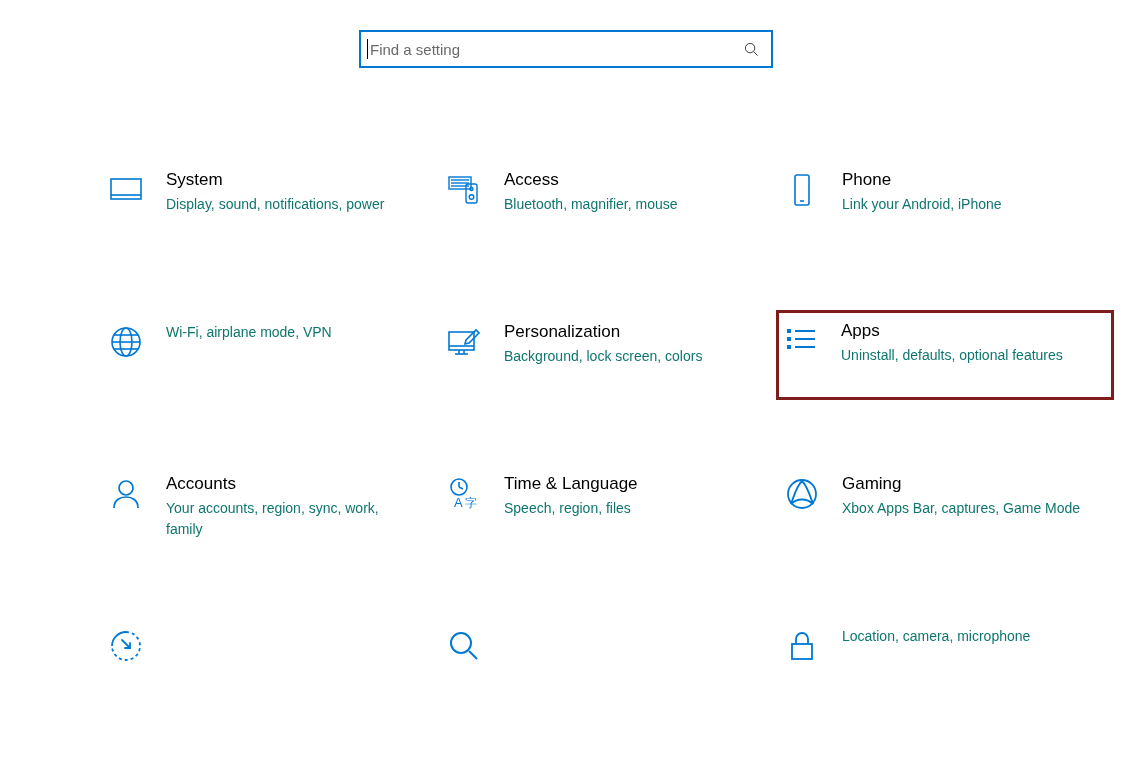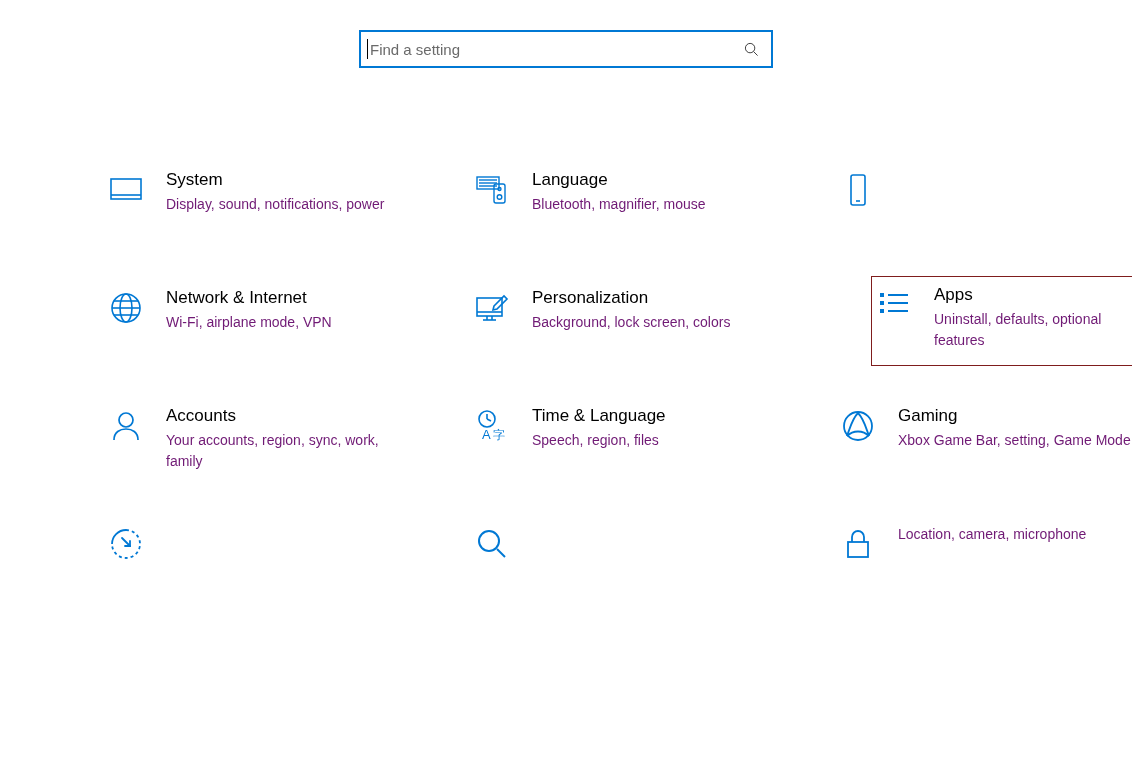--- a/index.html
+++ b/index.html
@@ -58,34 +58,32 @@
     margin-right: 2px;
     flex-shrink: 0;
   }
   .grid {
     padding-left: 100px;
     padding-right: 60px;
     display: grid;
     grid-template-columns: repeat(3, 338px);
     row-gap: 62px;
     column-gap: 0px;
-    gap: 28px;
   }
   .tile {
     display: flex;
     gap: 22px;
     cursor: pointer;
     padding: 8px 10px 8px 4px;
     border: 4px solid transparent;
     min-height: 90px;
     align-items: flex-start;
   }
   .tile.highlighted {
-    border: 1px solid #7f1d1d;
-    margin-left: 39px;
+    border: 3px solid #7f1d1d;
   }
   .tile-icon {
     width: 36px;
     height: 36px;
     flex-shrink: 0;
     color: #0078d4;
     margin-top: 2px;
   }
   .tile-text {
     flex: 1;
@@ -93,21 +91,21 @@
   }
   .tile-title {
     font-size: 17px;
     color: #000;
     margin-bottom: 4px;
     font-weight: 400;
     line-height: 1.2;
   }
   .tile-desc {
     font-size: 14px;
-    color: #701a75;
+    color: #0f766e;
     line-height: 1.45;
   }
   svg { display: block; }
 </style>
 </head>
 <body>
 
 <div class="container">
 
   <div class="search-wrap">
@@ -144,46 +142,49 @@
           <rect x="3" y="5" width="22" height="12"></rect>
           <line x1="5" y1="8" x2="23" y2="8"></line>
           <line x1="5" y1="11" x2="23" y2="11"></line>
           <line x1="5" y1="14" x2="23" y2="14"></line>
           <rect x="20" y="12" width="11" height="19" rx="2"></rect>
           <circle cx="25.5" cy="17" r="1.5"></circle>
           <circle cx="25.5" cy="25" r="2.3"></circle>
         </svg>
       </div>
       <div class="tile-text">
-        <div class="tile-title">Language</div>
+        <div class="tile-title">Access</div>
         <div class="tile-desc">Bluetooth, magnifier, mouse</div>
       </div>
     </div>
 
     <div class="tile">
       <div class="tile-icon">
         <svg viewBox="0 0 36 36" fill="none" stroke="currentColor" stroke-width="1.6">
           <rect x="11" y="3" width="14" height="30" rx="2"></rect>
           <line x1="16" y1="29" x2="20" y2="29"></line>
         </svg>
+      </div>
+      <div class="tile-text">
+        <div class="tile-title">Phone</div>
+        <div class="tile-desc">Link your Android, iPhone</div>
       </div>
     </div>
 
     <div class="tile">
       <div class="tile-icon">
         <svg viewBox="0 0 36 36" fill="none" stroke="currentColor" stroke-width="1.6">
           <circle cx="18" cy="18" r="14"></circle>
           <ellipse cx="18" cy="18" rx="6" ry="14"></ellipse>
           <line x1="4" y1="18" x2="32" y2="18"></line>
           <line x1="6" y1="11" x2="30" y2="11"></line>
           <line x1="6" y1="25" x2="30" y2="25"></line>
         </svg>
       </div>
       <div class="tile-text">
-        <div class="tile-title">Network &amp; Internet</div>
         <div class="tile-desc">Wi-Fi, airplane mode, VPN</div>
       </div>
     </div>
 
     <div class="tile">
       <div class="tile-icon">
         <svg viewBox="0 0 36 36" fill="none" stroke="currentColor" stroke-width="1.6">
           <rect x="3" y="8" width="25" height="18"></rect>
           <line x1="3" y1="22" x2="28" y2="22"></line>
           <line x1="13" y1="26" x2="13" y2="30"></line>
@@ -248,21 +249,21 @@
       <div class="tile-icon">
         <svg viewBox="0 0 36 36" fill="none" stroke="currentColor" stroke-width="1.8">
           <circle cx="18" cy="18" r="14"></circle>
           <path d="M18 5 C 12 11, 10 20, 7 28"></path>
           <path d="M18 5 C 24 11, 26 20, 29 28"></path>
           <path d="M7 28 C 13 22, 23 22, 29 28"></path>
         </svg>
       </div>
       <div class="tile-text">
         <div class="tile-title">Gaming</div>
-        <div class="tile-desc">Xbox Game Bar, setting, Game Mode</div>
+        <div class="tile-desc">Xbox Apps Bar, captures, Game Mode</div>
       </div>
     </div>
 
     <div class="tile">
       <div class="tile-icon">
         <svg viewBox="0 0 36 36" fill="none" stroke="currentColor" stroke-width="1.8">
           <path d="M18 4 A14 14 0 1 1 4 18" stroke-dasharray="3 3"></path>
           <path d="M4 18 A14 14 0 0 1 18 4"></path>
           <path d="M14 12 L22 20" stroke-linecap="round"></path>
           <path d="M22 15 L22 20 L17 20" stroke-linecap="round"></path>

